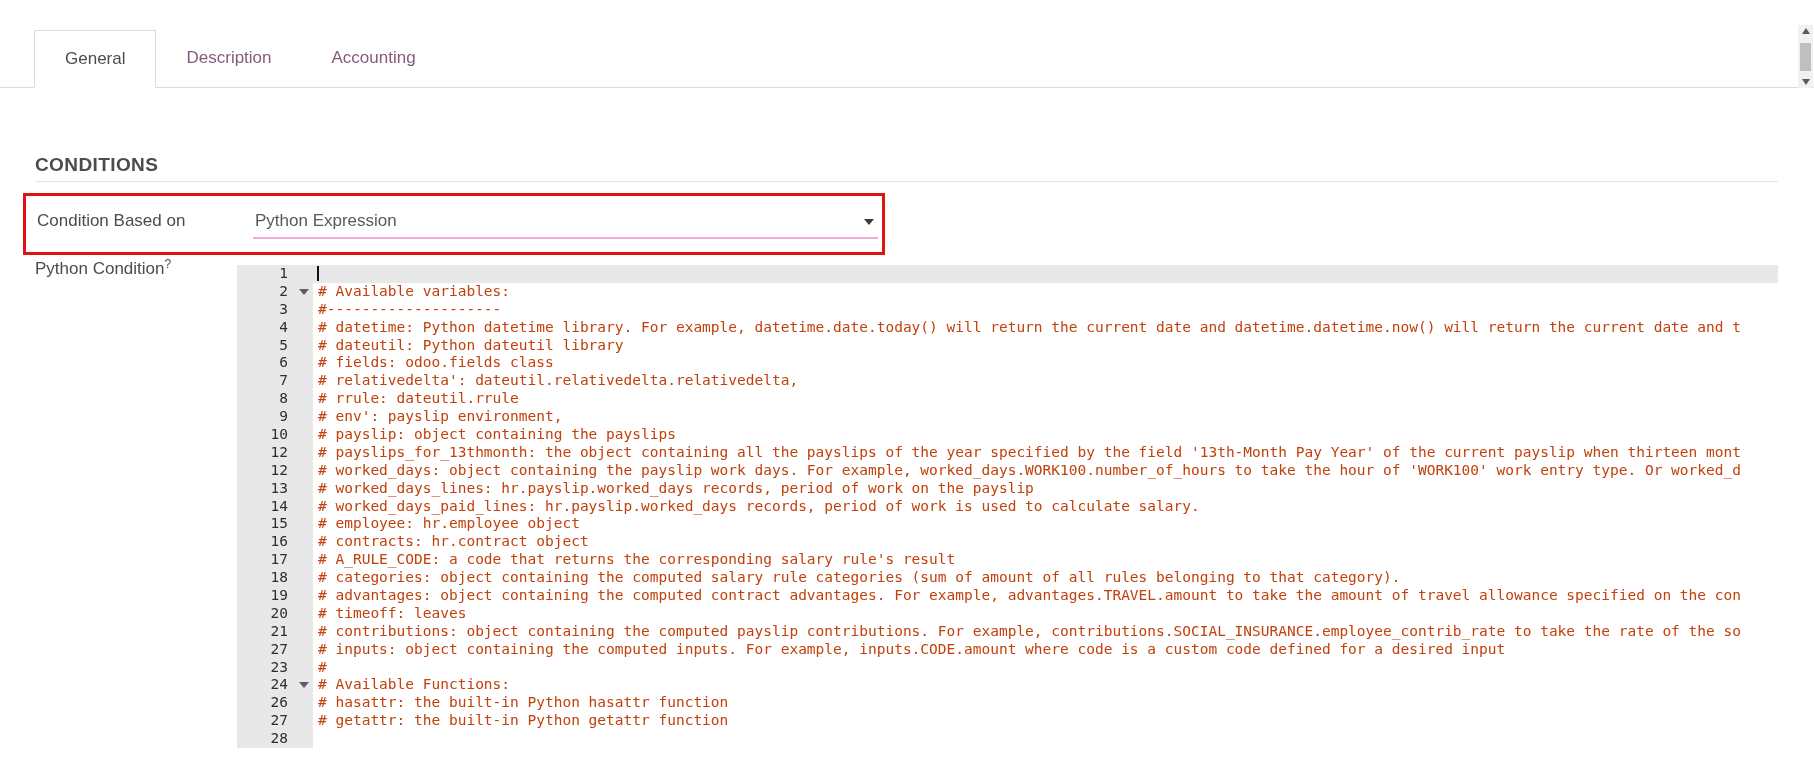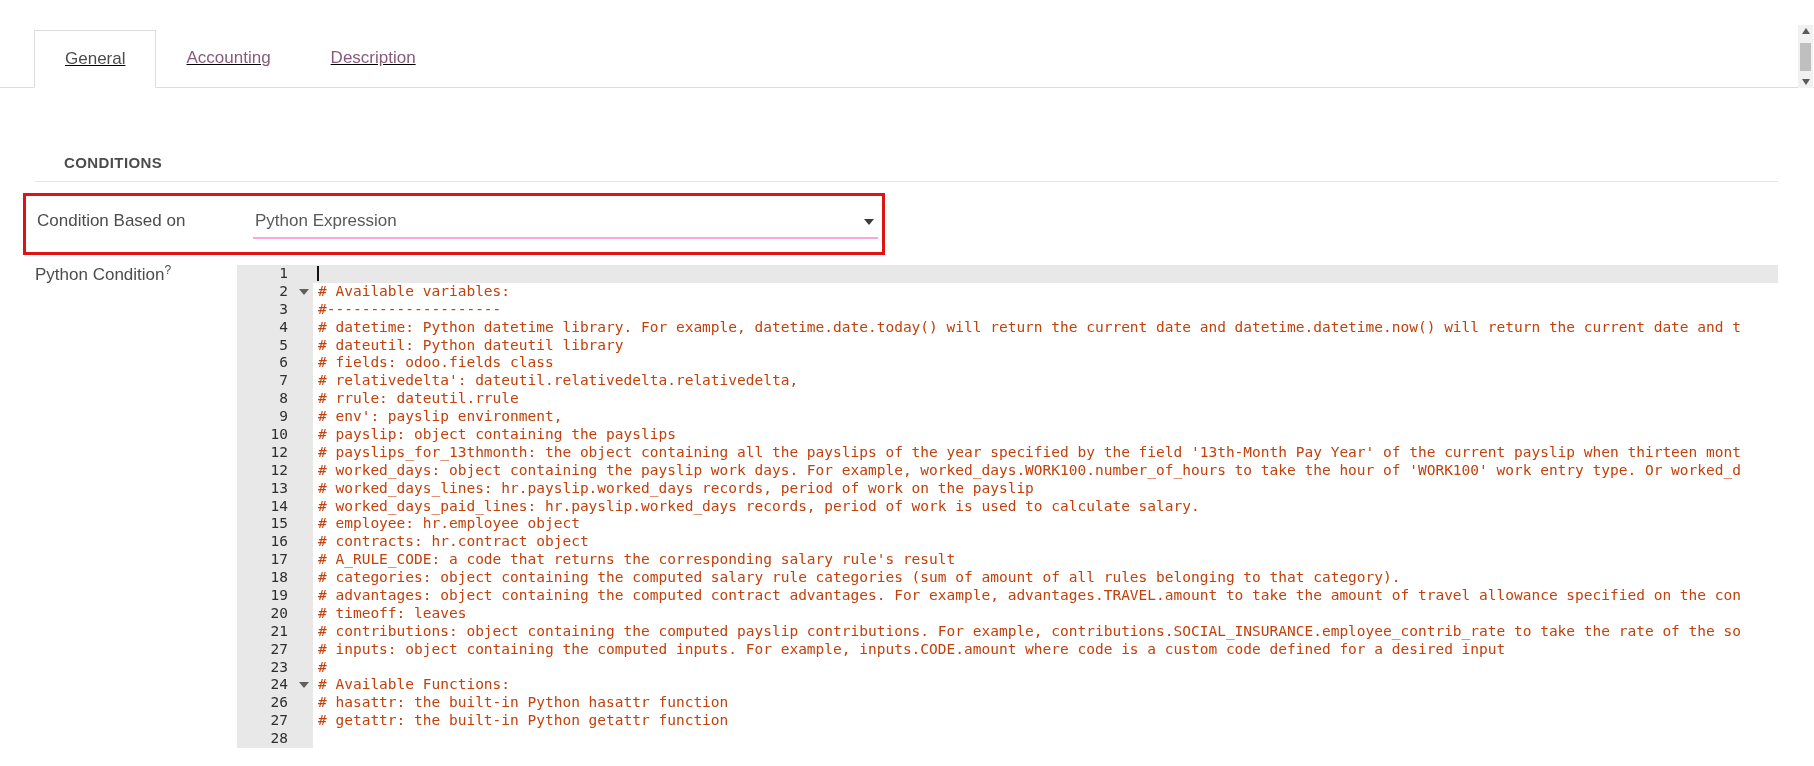--- a/index.html
+++ b/index.html
@@ -3,48 +3,48 @@
 <meta charset="utf-8">
 <style>
   * { margin:0; padding:0; box-sizing:border-box; }
   html,body { background:#fff; }
   body { font-family:"Liberation Sans", sans-serif; }
   .page { position:relative; width:1814px; height:766px; background:#fff; overflow:hidden; }
 
   
   .tabbar { position:absolute; top:0; left:0; width:100%; height:88px;
             border-bottom:1px solid #dcdcdc; display:flex; align-items:flex-end;
-            padding-left:34px; background:#fff;text-decoration:underline; }
+            padding-left:34px; background:#fff; }
   .tab { height:58px; display:flex; align-items:center; padding:0 30px;
          font-size:17px; color:#875A7B; cursor:pointer; white-space:nowrap; }
   .tab.active { background:#fff; border:1px solid #dcdcdc; border-bottom:1px solid #fff;
                 margin-bottom:-1px; color:#4c4c4c; }
 
   
   .scrollbar { position:absolute; right:1px; top:25px; width:15px; height:63px;
                background:#f1f1f1; display:flex; flex-direction:column;
                align-items:center; justify-content:space-between; padding:3px 0; }
   .tri-up { width:0; height:0; border-left:4px solid transparent; border-right:4px solid transparent;
             border-bottom:6px solid #5a5a5a; display:block; }
   .tri-down { width:0; height:0; border-left:4px solid transparent; border-right:4px solid transparent;
               border-top:6px solid #5a5a5a; display:block; }
   .sb-thumb { width:11px; height:28px; background:#bfbfbf; }
 
   
-  .section-heading { position:absolute; left:35px; top:154px; font-size:15px; font-weight:bold;
-                     color:#4c4c4c; letter-spacing:0.4px;margin-left:29px; }
+  .section-heading { position:absolute; left:35px; top:154px; font-size:19px; font-weight:bold;
+                     color:#4c4c4c; letter-spacing:0.4px; }
   .section-divider { position:absolute; left:35px; top:181px; width:1743px; height:1px; background:#e4e4e4; }
 
   
   .red-box { position:absolute; left:23px; top:193px; width:862px; height:62px;
              border:3px solid #e01212; }
 
   .field-label { position:absolute; font-size:17px; color:#4c4c4c; white-space:nowrap; }
   .lbl-cbo { left:37px; top:211px; }
-  .lbl-pc  { left:35px; top:265px; }
+  .lbl-pc  { left:35px; top:259px; }
   .help-sup { font-size:12px; position:relative; top:-6px; color:#4c4c4c; }
 
   
   .select { position:absolute; left:253px; top:205px; width:625px; height:34px;
             border-bottom:2px solid #f9a8d4; cursor:pointer; }
   .select .value { position:absolute; left:2px; top:6px; font-size:17px; color:#595959; white-space:nowrap; }
   .select .caret { position:absolute; right:4px; top:14px; width:0; height:0;
                    border-left:5px solid transparent; border-right:5px solid transparent;
                    border-top:6px solid #3c3c3c; }
 
@@ -63,22 +63,22 @@
   .code-cell.active { background:#e8e8e8; }
   .cursor { position:absolute; left:4px; top:1px; width:2px; height:15px; background:#111; }
 </style>
 </head>
 <body>
 
 <div class="page">
 
   <div class="tabbar">
       <div class="tab active">General</div>
+      <div class="tab">Description</div>
       <div class="tab">Accounting</div>
-      <div class="tab">Description</div>
     </div>
 
   <div class="scrollbar">
     <span class="tri-up"></span>
     <span class="sb-thumb"></span>
     <span class="tri-down"></span>
   </div>
 
   <div class="section-heading">CONDITIONS</div>
   <div class="section-divider"></div>

